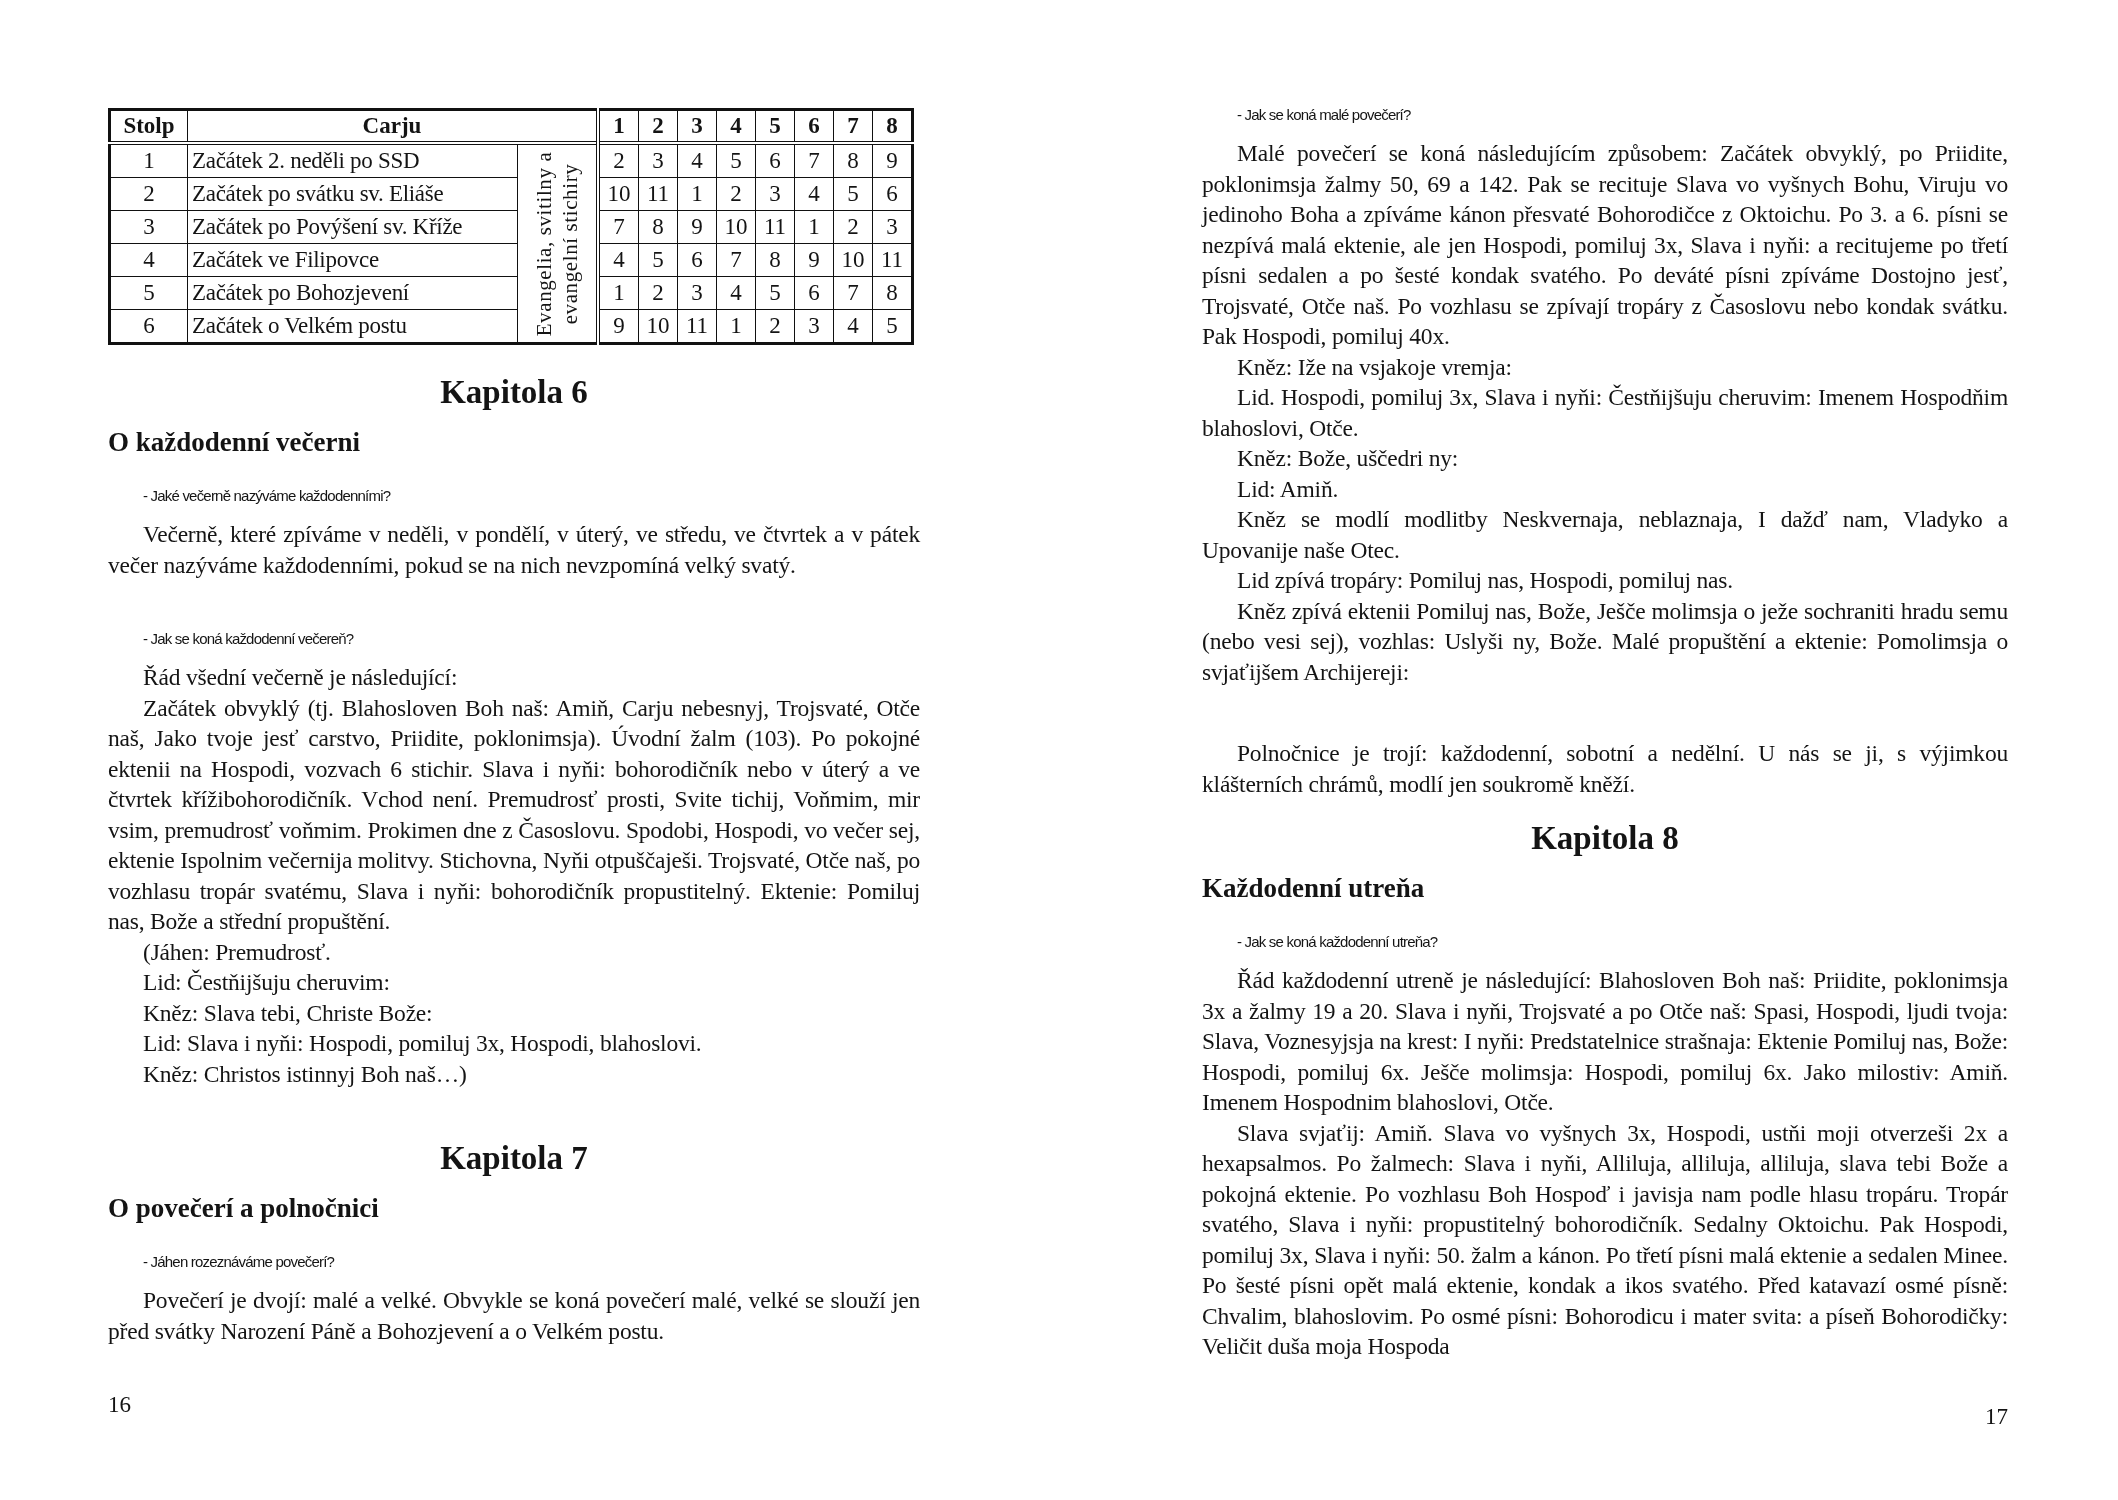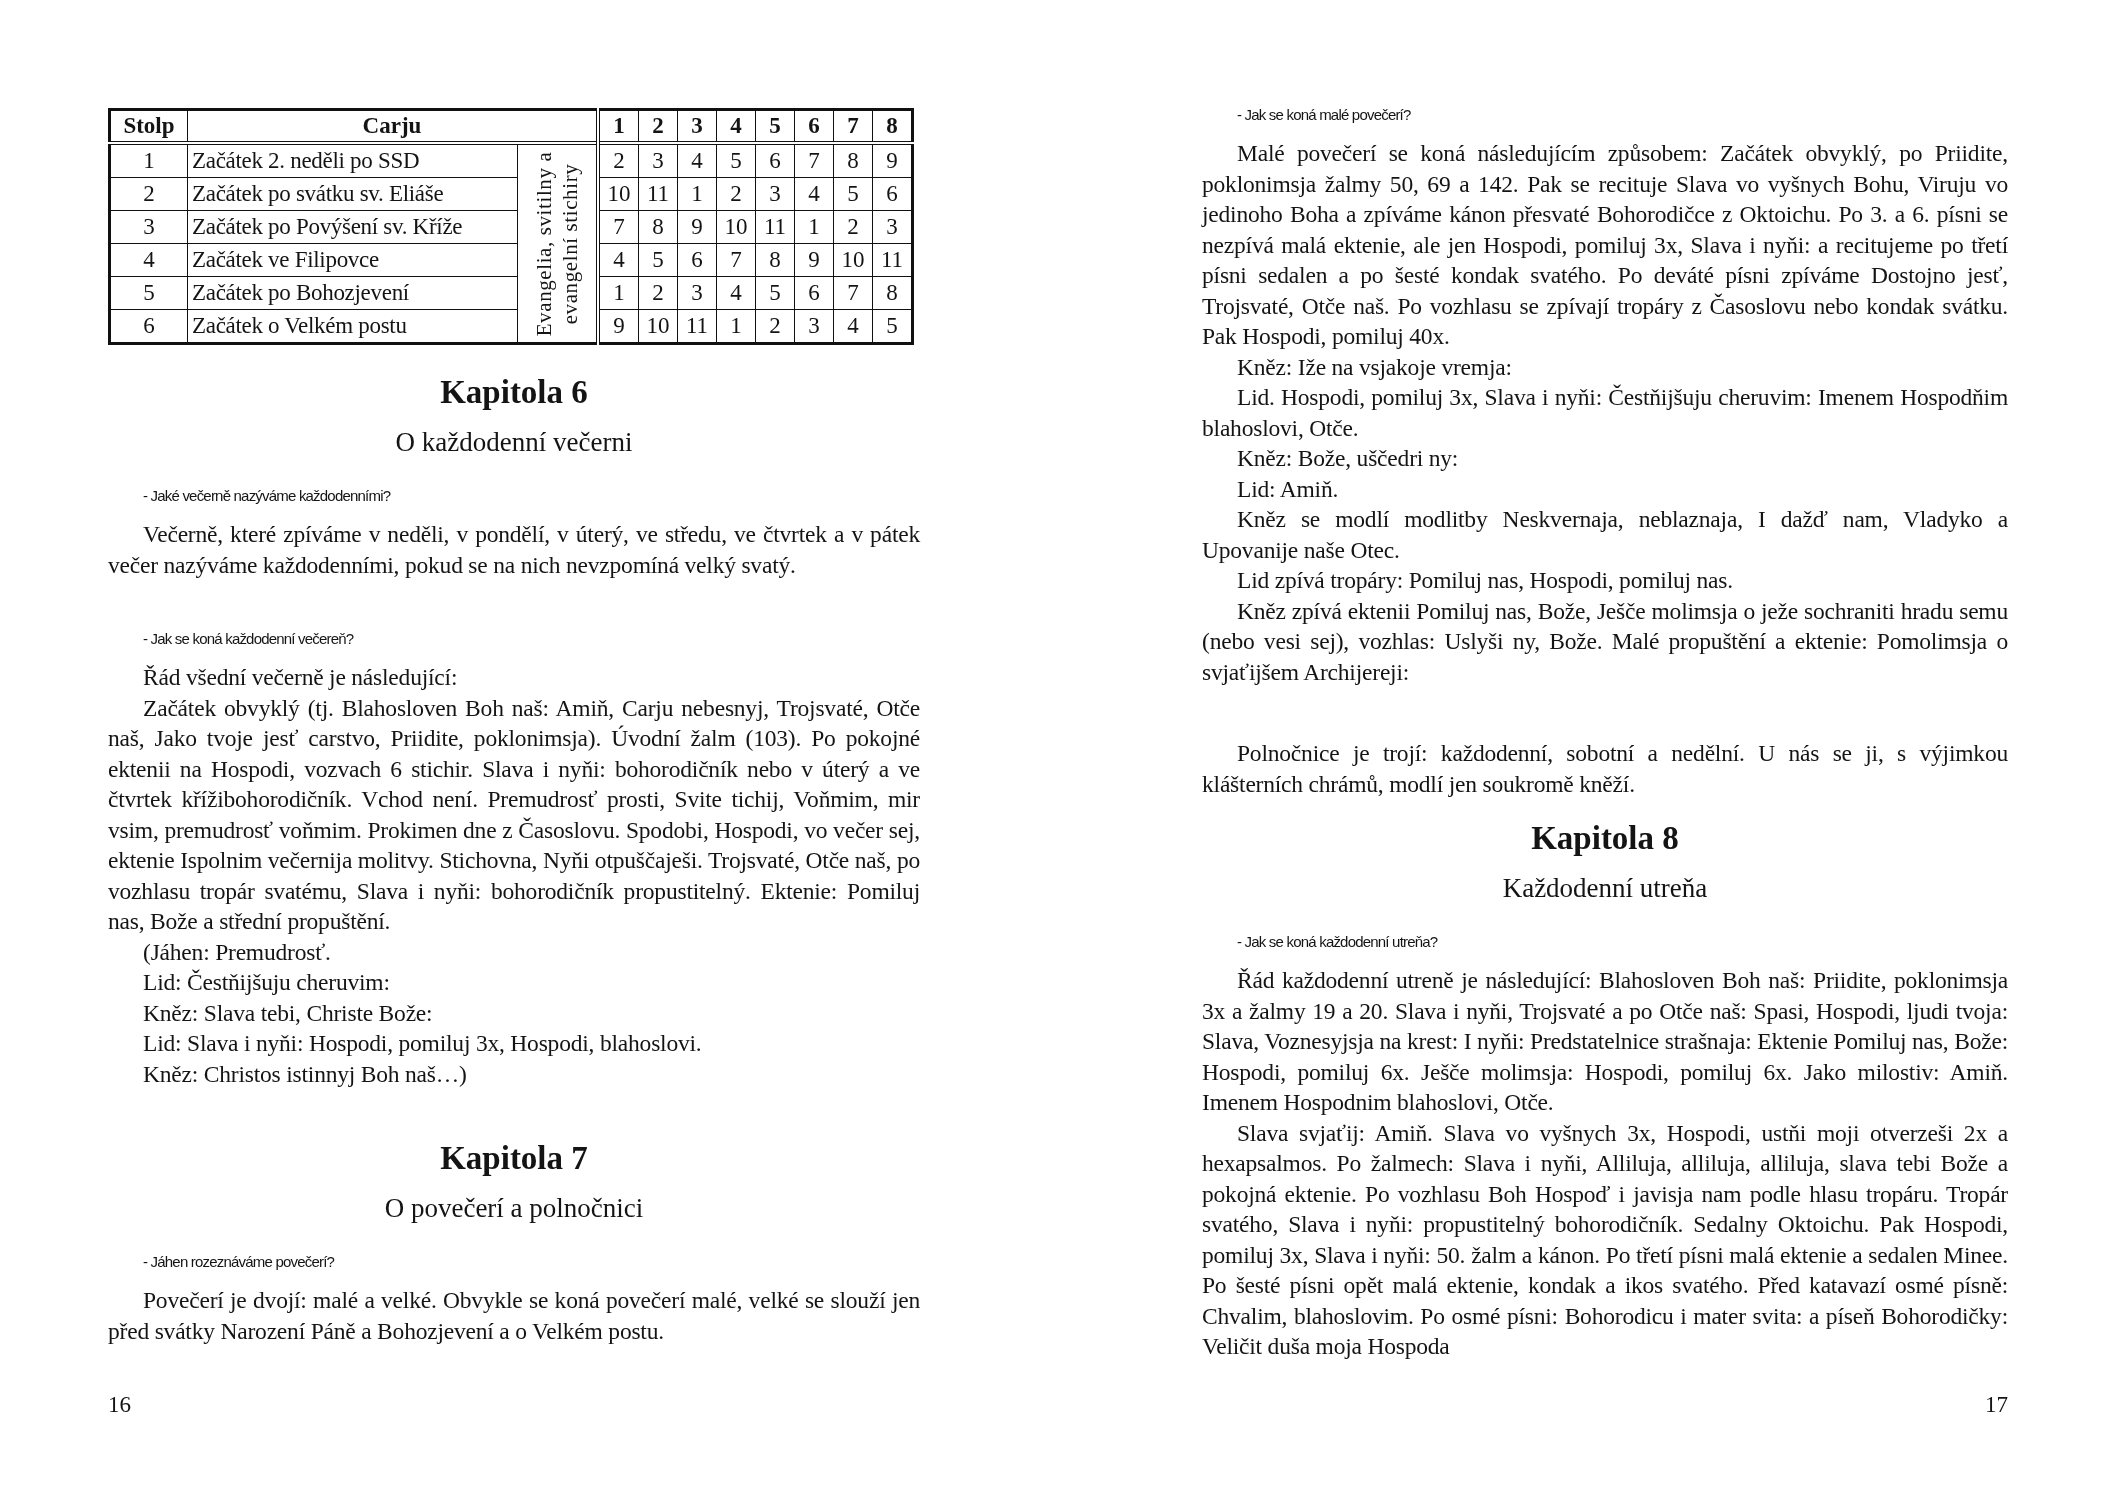--- a/index.html
+++ b/index.html
@@ -20,21 +20,21 @@
   .hlas-table td.c-stolp { text-align: center; }
   .hlas-table td.c-name { width: 325px; text-align: left; padding-left: 4px; white-space: nowrap; letter-spacing: -0.3px; }
   .hlas-table td.c-vert { width: 78px; border-right: 4px double #111; position: relative; vertical-align: middle; }
   .hlas-table th.c-hlas { border-right: 4px double #111; }
   .hlas-table td.num, .hlas-table th.num { width: 38px; text-align: center; }
   .vert-text { position: absolute; left: 50%; top: 50%; transform: translate(-50%, -50%) rotate(-90deg); white-space: nowrap; font-size: 21px; line-height: 26px; text-align: center; letter-spacing: 0.6px; }
 
   
   .flow { position: absolute; left: 0; right: 0; }
   .chapter-num { font-family: "Liberation Serif", serif; font-size: 33px; text-align: center; margin: 0; line-height: 40px; }
-  .chapter-title { font-family: "Liberation Serif", serif; font-weight: normal; font-size: 27px; text-align: center; margin: 8px; line-height: 34px; }
+  .chapter-title { font-family: "Liberation Serif", serif; font-weight: bold; font-size: 27px; text-align: left; margin: 0; line-height: 34px; }
   .question { font-family: "Liberation Sans", sans-serif; font-size: 15px; letter-spacing: -0.8px; margin: 0; padding-left: 35px; line-height: 24px; }
   .para { font-family: "Liberation Serif", serif; font-size: 23.5px; line-height: 30.5px; text-align: justify; margin: 0; text-indent: 35px; letter-spacing: -0.2px; }
   .page-number { position: absolute; top: 1392px; font-family: "Liberation Serif", serif; font-size: 23px; }
 </style>
 </head>
 <body>
 
 <div class="page page-left">
 
   <table class="hlas-table">
@@ -178,14 +178,14 @@
   <div class="flow" style="top:818px;">
     <h2 class="chapter-num">Kapitola 8</h2>
     <h3 class="chapter-title" style="margin-top:13px;">Každodenní utreňa</h3>
   </div>
   <p class="question flow" style="top:930px;">- Jak se koná každodenní utreňa?</p>
   <div class="flow" style="top:965px;">
     <p class="para">Řád každodenní utreně je následující: Blahosloven Boh naš: Priidite, poklonimsja 3x a žalmy 19 a 20. Slava i nyňi, Trojsvaté a po Otče naš: Spasi, Hospodi, ljudi tvoja: Slava, Voznesyjsja na krest: I nyňi: Predstatelnice strašnaja: Ektenie Pomiluj nas, Bože: Hospodi, pomiluj 6x. Ješče molimsja: Hospodi, pomiluj 6x. Jako milostiv: Amiň. Imenem Hospodnim blahoslovi, Otče.</p>
     <p class="para">Slava svjaťij: Amiň. Slava vo vyšnych 3x, Hospodi, ustňi moji otverzeši 2x a hexapsalmos. Po žalmech: Slava i nyňi, Alliluja, alliluja, alliluja, slava tebi Bože a pokojná ektenie. Po vozhlasu Boh Hospoď i javisja nam podle hlasu tropáru. Tropár svatého, Slava i nyňi: propustitelný bohorodičník. Sedalny Oktoichu. Pak Hospodi, pomiluj 3x, Slava i nyňi: 50. žalm a kánon. Po třetí písni malá ektenie a sedalen Minee. Po šesté písni opět malá ektenie, kondak a ikos svatého. Před katavazí osmé písně: Chvalim, blahoslovim. Po osmé písni: Bohorodicu i mater svita: a píseň Bohorodičky: Veličit duša moja Hospoda</p>
   </div>
 
-  <div class="page-number" style="right:0;">17</div>
+  <div class="page-number" style="right:0;margin-top:12px;">17</div>
 </div>
 
 </body></html>

